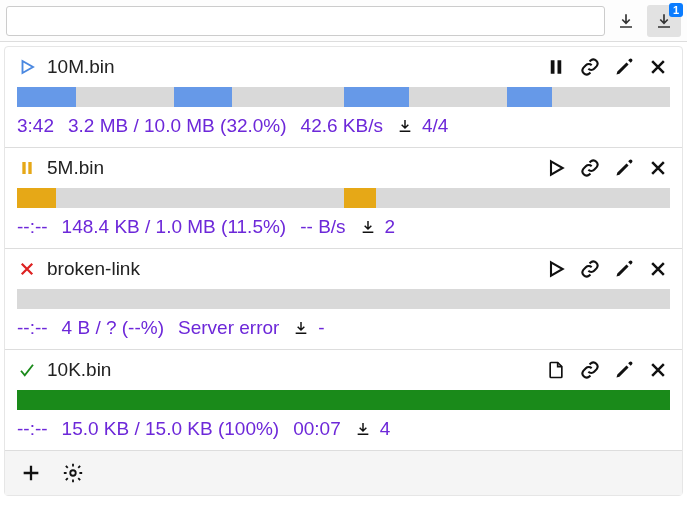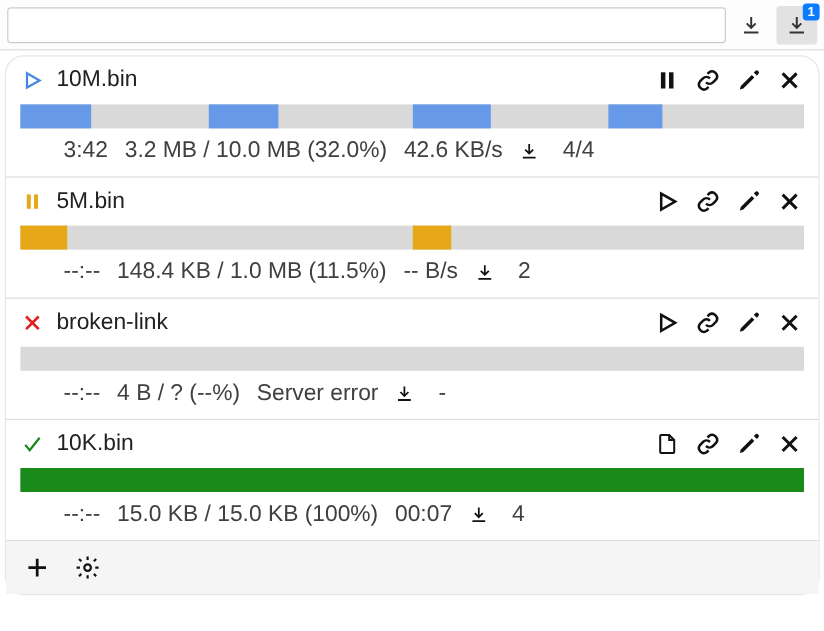--- a/index.html
+++ b/index.html
@@ -52,51 +52,51 @@
     border-radius: 3px;
     display: flex;
     align-items: center;
     justify-content: center;
     padding: 0 2px;
   }
   .panel {
     background: #fff;
     border: 1px solid #e6e6e6;
     margin: 4px;
-    border-radius: 16px;
+    border-radius: 4px;
   }
   .item {
     border-bottom: 1px solid #ddd;
     padding: 8px 12px 10px 12px;
   }
   .row {
     display: flex;
     align-items: center;
     font-size: 19px;
     gap: 10px;
   }
   .row.header { margin-bottom: 8px; }
-  .row.stats { margin-top: 8px; gap: 14px; color: #404040; margin-left: 36px; }
+  .row.stats { margin-top: 8px; gap: 14px; color: #6d28d9; }
   .status-icon { width: 20px; display:flex; align-items:center; justify-content:center; flex-shrink:0;}
   .filename { flex: 1; font-weight: 500; color: #222; }
   .actions { display: flex; gap: 10px; align-items: center; }
   .act { width: 24px; height: 24px; display:flex; align-items:center; justify-content:center; cursor:pointer; }
   .progress {
     height: 20px;
     background: #d9d9d9;
     width: 100%;
     position: relative;
   }
   .segment {
     position: absolute;
     top: 0; bottom: 0;
     background: #6699e8;
   }
   .stat { white-space: nowrap; }
-  .conn { display:flex; align-items:center; gap:20px;}
+  .conn { display:flex; align-items:center; gap:9px;}
   .footer {
     display: flex;
     gap: 14px;
     padding: 8px 12px;
     align-items: center;
     background: #f5f5f5;
   }
   .footer .act { width: 28px; height: 28px; }
   svg { display: block; }
 </style>

